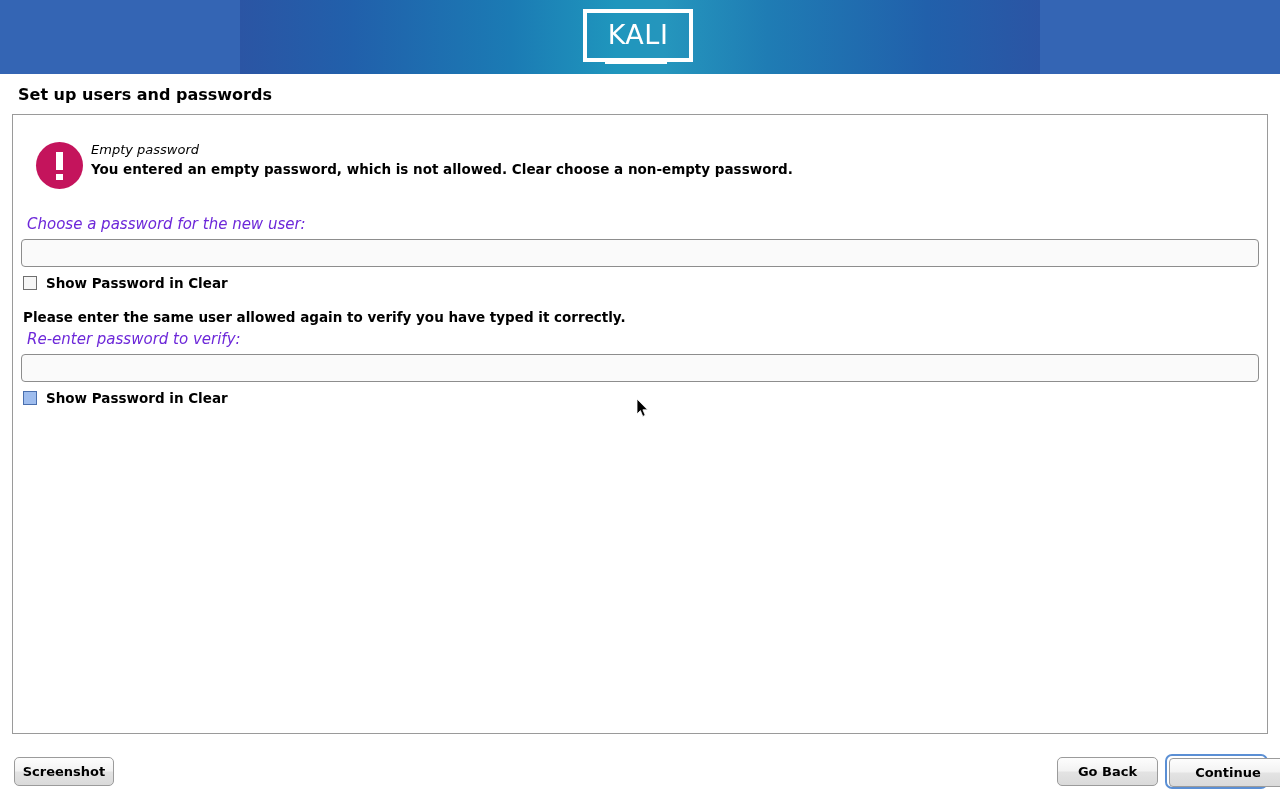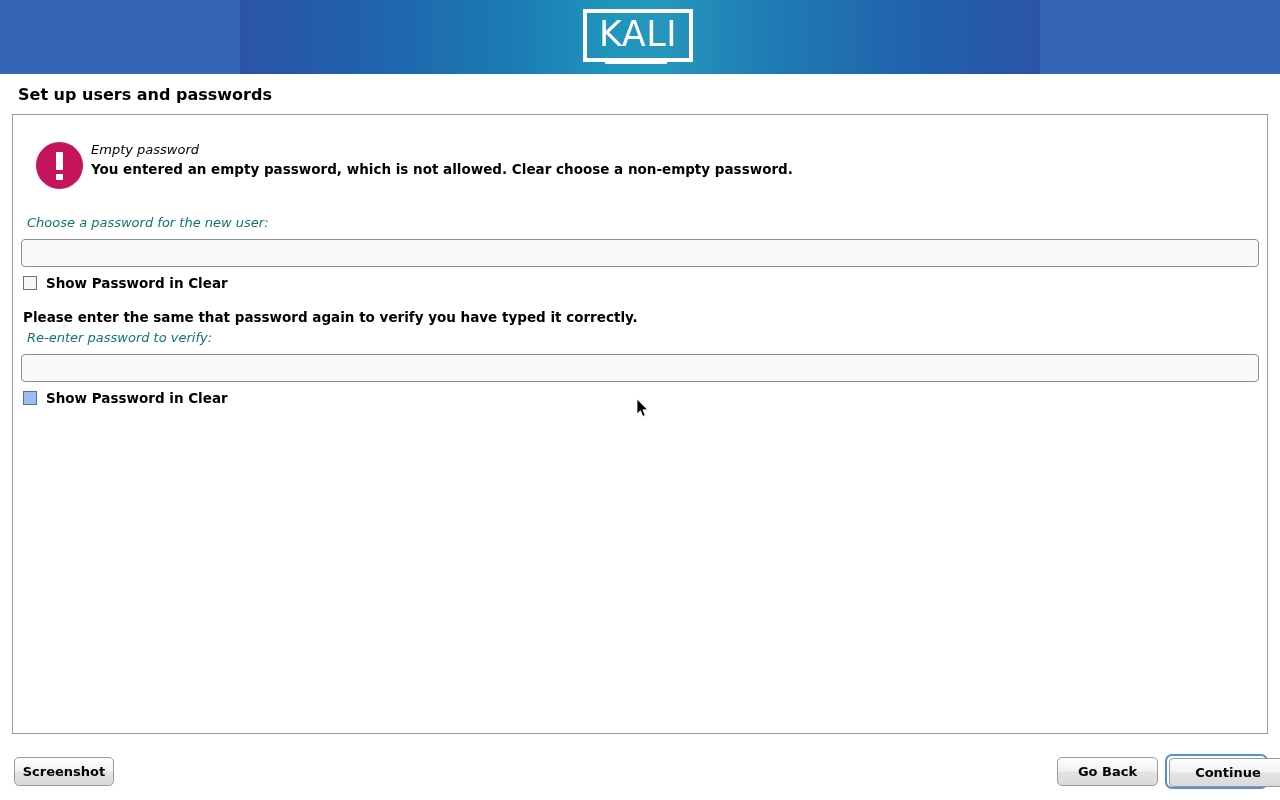--- a/index.html
+++ b/index.html
@@ -60,21 +60,21 @@
     background: #ffffff;
   }
   .kali-text {
     position: absolute;
     left: 0; top: 0;
     width: 110px; height: 53px;
     line-height: 51px;
     text-align: center;
     color: #ffffff;
     font-family: "DejaVu Sans", "Liberation Sans", sans-serif;
-    font-size: 35px;
+    font-size: 27px;
     letter-spacing: 0.5px;
     font-weight: 400;
   }
 
   
   .page-title {
     position: absolute;
     left: 18px; top: 85px;
     font-size: 16px;
     font-weight: bold;
@@ -133,23 +133,23 @@
 
   
   .strong-line {
     position: absolute;
     font-size: 13.5px;
     font-weight: bold;
     color: #000000;
   }
   .italic-label {
     position: absolute;
-    font-size: 13px;
+    font-size: 15px;
     font-style: italic;
-    color: #0f766e;
+    color: #6d28d9;
   }
 
   .pw-line-1   { left: 10px; top: 79px; }
   .pw-label-1  { left: 14px; top: 100px; }
   .pw-line-2   { left: 10px; top: 194px; }
   .pw-label-2  { left: 14px; top: 215px; }
 
   
   .text-input {
     position: absolute;
@@ -274,21 +274,21 @@
       <div class="error-body">You entered an empty password, which is not allowed. Clear choose a non-empty password.</div>
     </div>
 
     <div class="italic-label pw-label-1">Choose a password for the new user:</div>
     <input class="text-input first" type="password" placeholder="" style="">
     <div class="check-row first">
       <div class="check-box unchecked"></div>
       <div class="check-label">Show Password in Clear</div>
     </div>
 
-    <div class="strong-line pw-line-2">Please enter the same that password again to verify you have typed it correctly.</div>
+    <div class="strong-line pw-line-2">Please enter the same user allowed again to verify you have typed it correctly.</div>
     <div class="italic-label pw-label-2">Re-enter password to verify:</div>
     <input class="text-input second" type="password" placeholder="" style="">
     <div class="check-row second">
       <div class="check-box focused"></div>
       <div class="check-label">Show Password in Clear</div>
     </div>
 
   </div>
 
   <button class="btn btn-screenshot">Screenshot</button>

